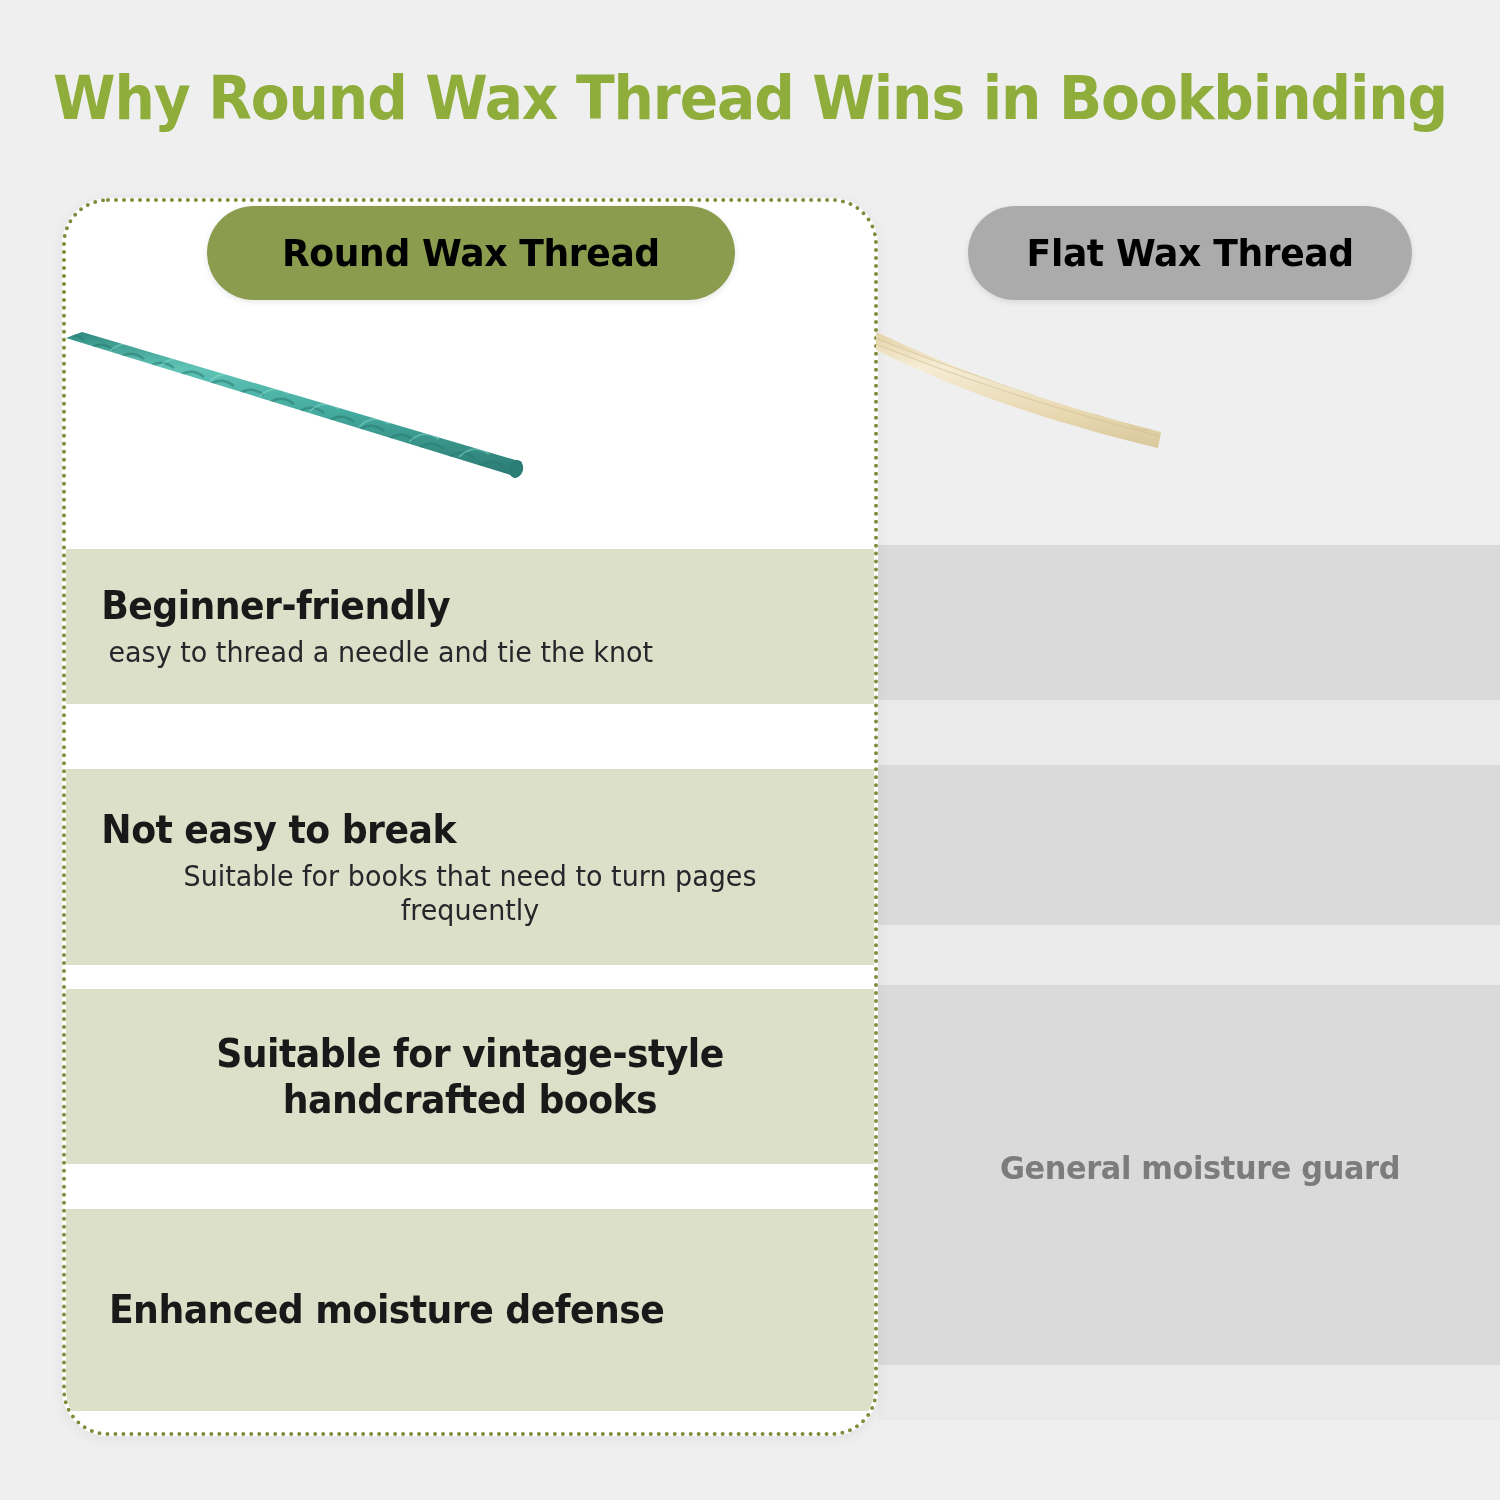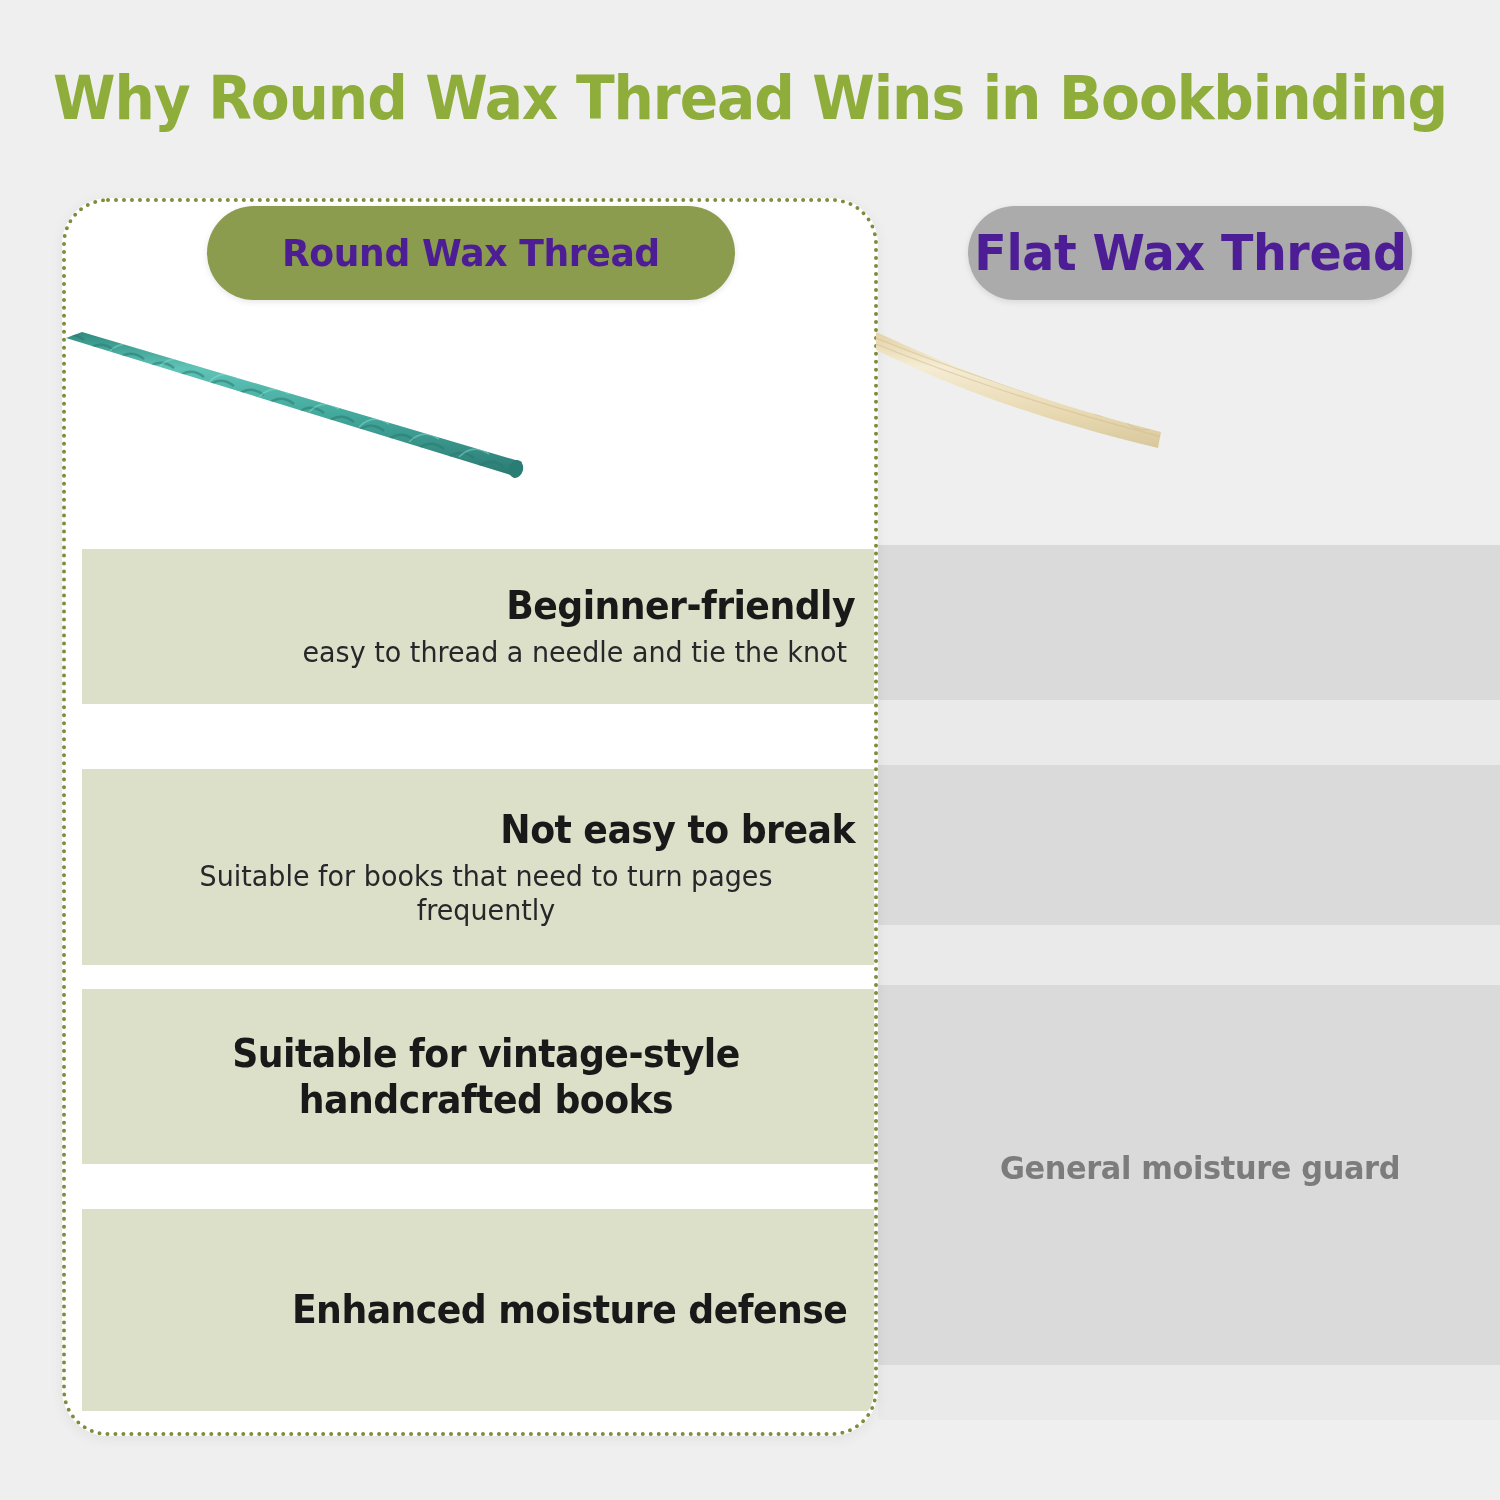--- a/index.html
+++ b/index.html
@@ -92,26 +92,26 @@
     height: 1238px;
     background: #ffffff;
     border: 4px dotted #7f8c3c;
     border-radius: 46px;
     overflow: hidden;
     box-shadow: 0 3px 14px rgba(0,0,0,0.06);
   }
 
   .lband {
     position: absolute;
-    left: 16px;
+    left: 0;
     width: 100%;
     background: #dde0c8;
     display: flex;
     flex-direction: column;
-    align-items: flex-end;
+    align-items: flex-start;
     justify-content: center;
     text-align: center;
     padding: 12px 22px;
   }
   .l-head {
     font-family: "DejaVu Sans", sans-serif;
     font-weight: bold;
     font-size: 39px;
     line-height: 1.16;
     letter-spacing: -0.6px;
@@ -130,41 +130,41 @@
 
   
   .pill {
     position: absolute;
     display: flex;
     align-items: center;
     justify-content: center;
     border-radius: 60px;
     font-family: "DejaVu Sans", sans-serif;
     font-weight: bold;
-    color: #4c1d95;
+    color: #000000;
     white-space: nowrap;
   }
   .pill-green {
     left: 207px;
     top: 206px;
     width: 528px;
     height: 94px;
     background: #8b9c4e;
     font-size: 38px;
     letter-spacing: -0.4px;
     z-index: 7;
     box-shadow: 0 2px 6px rgba(0,0,0,0.10);
   }
   .pill-gray {
     left: 968px;
     top: 206px;
     width: 444px;
     height: 94px;
     background: #ababab;
-    font-size: 50px;
+    font-size: 38px;
     letter-spacing: -0.4px;
     z-index: 7;
     box-shadow: 0 2px 6px rgba(0,0,0,0.10);
   }
   .pill span { transform: scaleX(0.95); display:inline-block; }
 
   
   .round-thread {
     position: absolute;
     left: 64px;

